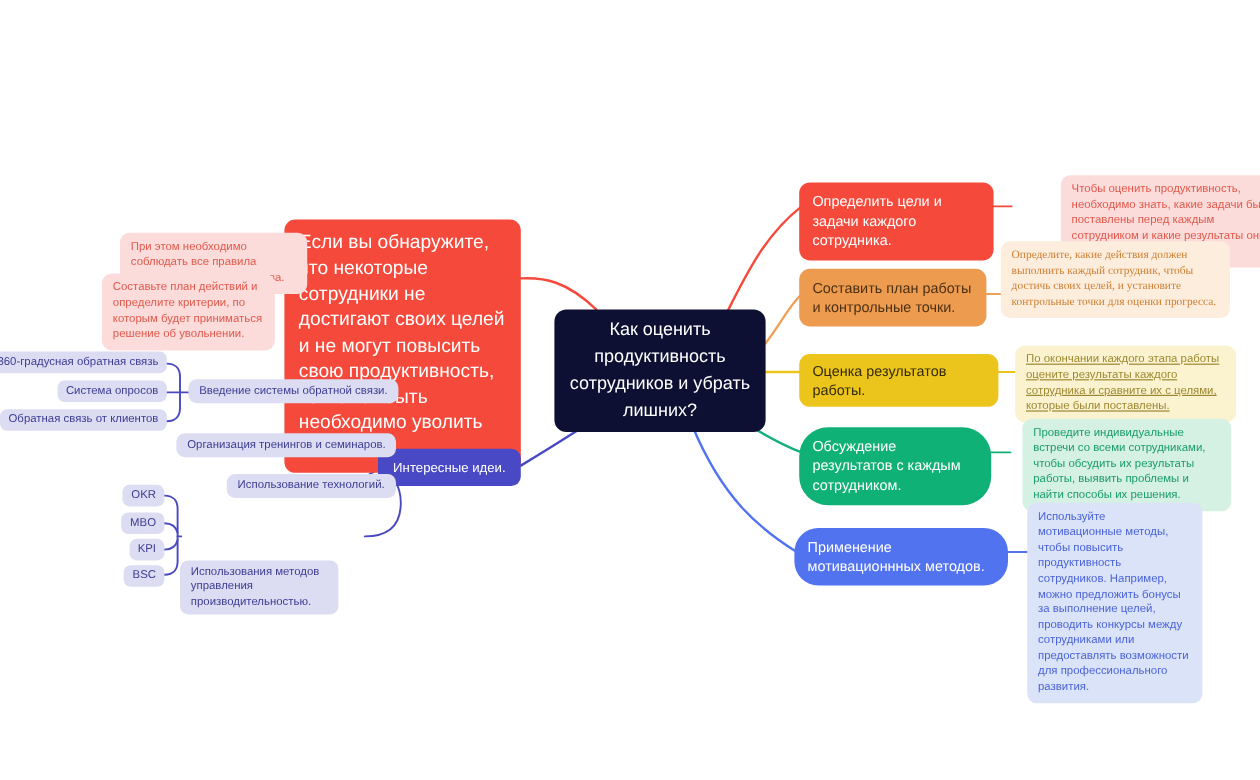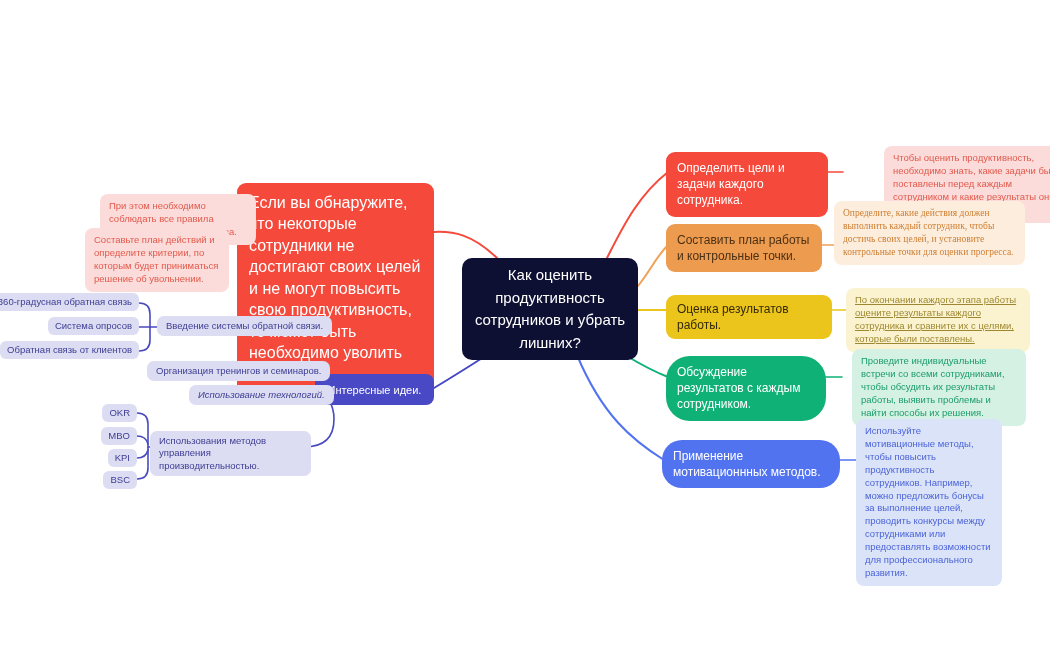--- a/index.html
+++ b/index.html
@@ -28,21 +28,21 @@
 
   .dismissal{left:237px;top:183px;width:197px;background:#f4493b;color:#ffffff;border-radius:9px;
              padding:9px 12px;font-size:16px;line-height:1.34;font-weight:500;}
   .ideas-node{left:315px;top:374px;width:119px;min-height:31px;background:#4949c5;color:#ffffff;
               border-radius:8px;display:flex;align-items:center;justify-content:center;
               font-size:11px;font-weight:500;padding:4px 8px;}
 
   .pill{position:absolute;background:#dcdcf2;color:#3d3d94;border-radius:7px;
         padding:4px 9px;font-size:9.5px;line-height:1.3;white-space:nowrap;box-sizing:border-box;}
   .pill-sm{padding:3px 7px;border-radius:6px;}
-  .pill-wrap{white-space:normal;width:161px;}
+  .pill-wrap{white-space:normal;width:132px;margin-top:36px;}
 
   .r0{left:666px;top:152px;width:162px;}
   .r1{left:666px;top:224px;width:156px;}
   .r2{left:666px;top:295px;width:166px;}
   .r3{left:666px;top:356px;width:160px;border-radius:24px;}
   .r4{left:662px;top:440px;width:178px;border-radius:20px;}
   .nn0{left:842px;top:146px;width:187px;}
   .nn1{left:834px;top:201px;width:191px;font-family:Liberation Serif, serif;}
   .nn2{left:846px;top:288px;width:184px;text-decoration:underline;}
   .nn3{left:841px;top:349px;width:174px;margin-left:11px;}
@@ -111,21 +111,21 @@
   <div class="node note n-red dn1">Составьте план действий и определите критерии, по которым будет приниматься решение об увольнении.</div>
 
   <div class="node ideas-node">Интересные идеи.</div>
 
   <div class="pill" style="left:157px;top:316px;">Введение системы обратной связи.</div>
   <div class="pill pill-sm" style="right:911px;top:293px;">360-градусная обратная связь</div>
   <div class="pill pill-sm" style="right:911px;top:317px;">Система опросов</div>
   <div class="pill pill-sm" style="right:911px;top:341px;">Обратная связь от клиентов</div>
 
   <div class="pill" style="left:147px;top:361px;">Организация тренингов и семинаров.</div>
-  <div class="pill" style="left:189px;top:385px;font-style:italic;">Использование технологий.</div>
+  <div class="pill" style="left:189px;top:395px;">Использование технологий.</div>
 
   <div class="pill pill-wrap" style="left:150px;top:431px;">Использования методов управления производительностью.</div>
   <div class="pill pill-sm" style="right:913px;top:404px;">OKR</div>
   <div class="pill pill-sm" style="right:913px;top:427px;">MBO</div>
   <div class="pill pill-sm" style="right:913px;top:449px;">KPI</div>
   <div class="pill pill-sm" style="right:913px;top:471px;">BSC</div>
 
 </div>
 
 </body></html>

